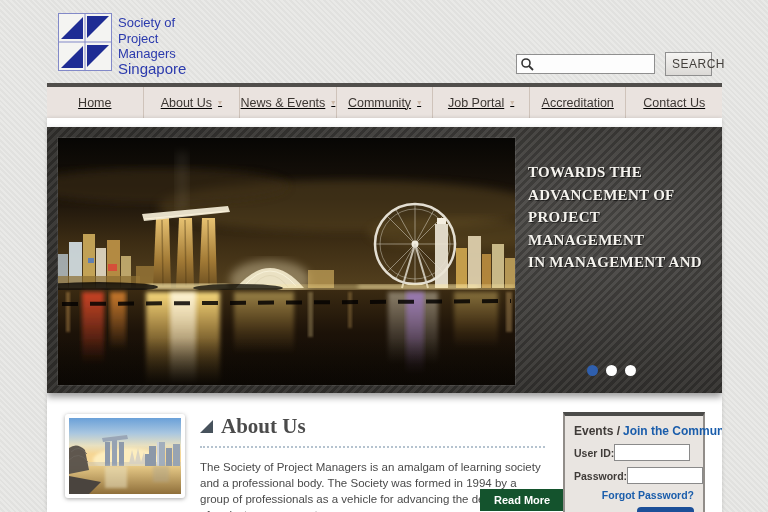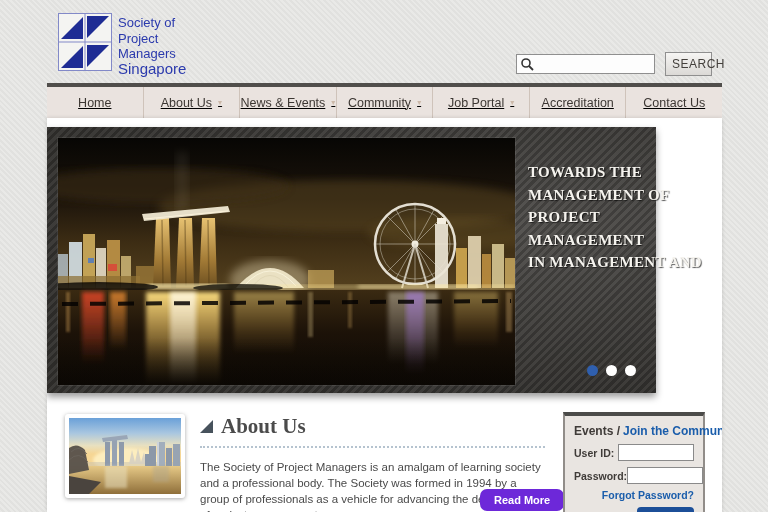--- a/index.html
+++ b/index.html
@@ -24,21 +24,21 @@
   .navbar{position:absolute;left:47px;top:87px;width:675px;height:31px;background:#eae3df;
        display:flex;align-items:stretch;text-decoration:underline;}
   .nav-item{flex:1;display:flex;align-items:center;justify-content:center;font-size:12.5px;color:#3c3733;
        cursor:pointer;position:relative;white-space:nowrap;}
   .nav-item:not(:last-child){border-right:1px solid #cfc3ba;}
   .caret{font-size:8px;color:#ccb9a9;margin-left:6px;line-height:1;}
   
   .content{position:absolute;left:47px;top:118px;width:675px;height:394px;background:#ffffff;
        box-shadow:0 0 4px rgba(0,0,0,.15);overflow:hidden;}
   
-  .hero{position:absolute;left:0;top:9px;width:609px;height:266px;
+  .hero{position:absolute;left:0;top:9px;width:675px;height:266px;
        background:#403e3b;
        background-image:repeating-linear-gradient(135deg,rgba(255,255,255,.035) 0 3px,rgba(0,0,0,.16) 3px 6px),
          radial-gradient(ellipse at 78% 38%,rgba(255,255,255,.09),rgba(0,0,0,.18) 75%);
        box-shadow:0 4px 7px rgba(0,0,0,.4);}
   .hero-photo{position:absolute;left:11px;top:11px;width:457px;height:247px;outline:1px solid rgba(255,255,255,.08);}
   .hero-photo svg{display:block;width:100%;height:100%;}
   .hero-text{position:absolute;left:481px;top:34px;width:188px;color:#f5f3ee;
        font-family:"Liberation Serif",serif;font-weight:bold;font-size:15px;line-height:22.5px;
        letter-spacing:.3px;text-shadow:1px 1px 1px rgba(0,0,0,.65);}
   .dots{position:absolute;left:540px;top:238px;display:flex;gap:8px;}
@@ -47,30 +47,30 @@
   
   .thumb{position:absolute;left:18px;top:296px;width:112px;height:76px;background:#fff;
        padding:4px;border-radius:3px;box-shadow:0 1px 4px rgba(0,0,0,.35);}
   .thumb svg{display:block;width:112px;height:76px;}
   .about-col{position:absolute;left:153px;top:296px;width:345px;}
   .about-head{display:flex;align-items:center;font-family:"Liberation Serif",serif;font-weight:bold;
        font-size:21px;color:#4b4b4b;}
   .tri{width:0;height:0;border-bottom:13px solid #47525c;border-left:13px solid transparent;margin-right:8px;}
   .dotted{border-bottom:2px dotted #b5c3cf;margin-top:7px;}
   .about-body{margin-top:11px;font-size:11.5px;line-height:16px;color:#4a4a4a;}
-  .readmore-btn{position:absolute;left:433px;top:371px;background:#6d28d9;color:#fff;border:none;
-       font-size:11px;font-weight:bold;padding:5px 14px;border-radius:7px;cursor:pointer;
+  .readmore-btn{position:absolute;left:433px;top:371px;background:#14532d;color:#fff;border:none;
+       font-size:11px;font-weight:bold;padding:5px 14px;border-radius:0;cursor:pointer;
        font-family:"Liberation Sans",sans-serif;}
   
   .login{position:absolute;left:516px;top:294px;width:142px;box-sizing:border-box;
        border:2px solid #918d89;border-top:4px solid #4b4b49;background:#e9e5e1;
        padding:8px 9px 10px 9px;height:120px;}
   .login-title{font-size:12px;font-weight:bold;color:#3f3b38;white-space:nowrap;}
   .login-title .lnk{color:#1a5dab;cursor:pointer;margin-left:3px;}
-  .login-row{display:flex;justify-content:space-between;align-items:center;margin-top:6px;}
+  .login-row{display:flex;align-items:center;margin-top:6px;}
   .login-row label{font-size:10.5px;font-weight:bold;color:#3f3b38;}
   .login-row input{width:76px;height:17px;border:1px solid #8a8a8a;background:#fff;box-sizing:border-box;outline:none;font-size:10px;padding:0 3px;}
   .forgot{margin-top:5px;text-align:right;font-size:10.5px;color:#1a5dab;cursor:pointer;font-weight:bold;}
   .login-btn-row{margin-top:6px;text-align:right;}
   .login-btn{background:#1c4f98;color:#fff;border:none;font-size:10.5px;font-weight:bold;
        padding:5px 12px;border-radius:4px;cursor:pointer;font-family:"Liberation Sans",sans-serif;}
 </style>
 </head>
 <body>
 
@@ -260,21 +260,21 @@
           <rect x="8" y="154" width="4" height="40" fill="#e8b060" opacity=".35" filter="url(#b1)"></rect>
           <rect x="250" y="154" width="5" height="45" fill="#e8d090" opacity=".3" filter="url(#b1)"></rect>
           <rect x="290" y="154" width="4" height="36" fill="#d0a860" opacity=".3" filter="url(#b1)"></rect>
           <rect x="448" y="154" width="6" height="40" fill="#d8b070" opacity=".35" filter="url(#b1)"></rect>
           <line x1="4" y1="166" x2="453" y2="163" stroke="#050302" stroke-width="4" stroke-dasharray="16 12" opacity=".85"></line>
           <rect x="0" y="200" width="457" height="47" fill="url(#bfade)"></rect>
         </svg>
       </div>
       <div class="hero-text">
         <div>TOWARDS THE</div>
-        <div>MANAGEMENT OF</div>
+        <div>ADVANCEMENT OF</div>
         <div>PROJECT MANAGEMENT</div>
         <div>IN MANAGEMENT AND</div>
       </div>
       <div class="dots">
         <span class="dot active"></span>
         <span class="dot"></span>
         <span class="dot"></span>
       </div>
     </div>
 

